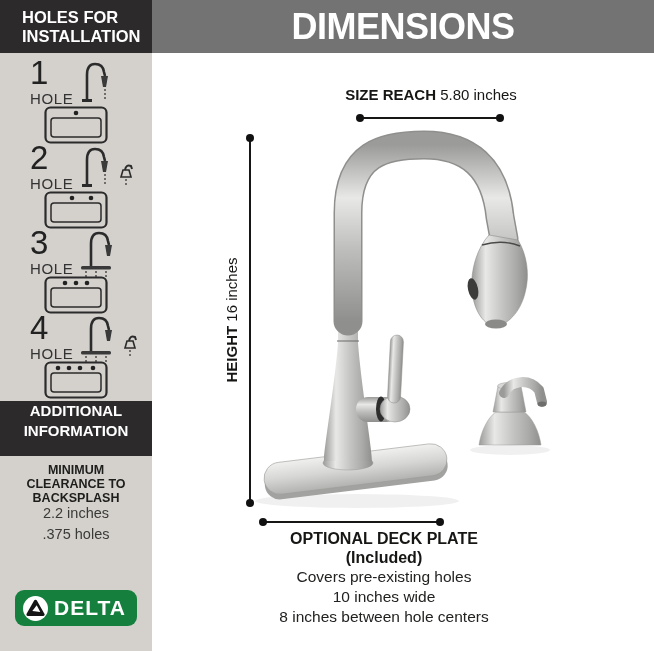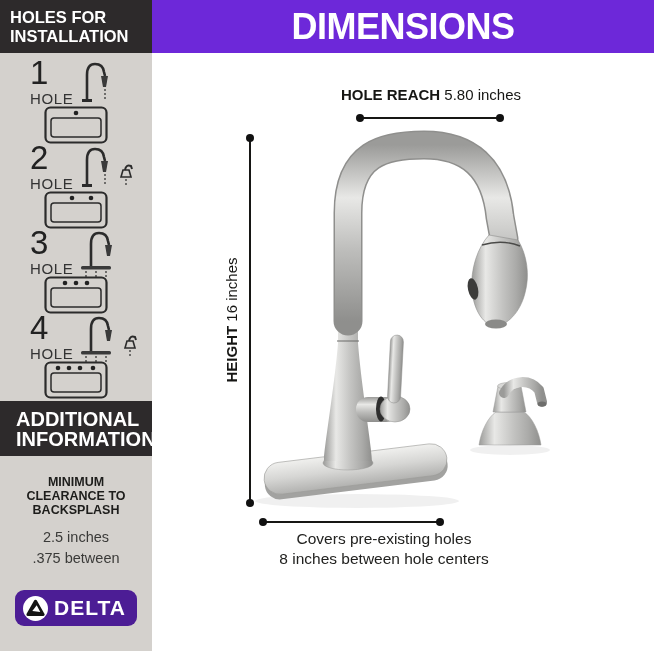--- a/index.html
+++ b/index.html
@@ -9,55 +9,55 @@
     font-family:"Liberation Sans", sans-serif; color:#1d1d1b;
   }
   
   .sidebar {
     position:absolute; left:0; top:0; width:152px; height:651px;
     background:#d4d1cd; display:flex; flex-direction:column;
   }
   .sidebar-header {
     height:53px; background:#2d2a2b; color:#fff; flex:0 0 53px;
     font-weight:bold; font-size:16.5px; line-height:19px;
-    padding:8px 0 0 10px; width:152px;
+    padding:8px 0 0 22px; width:152px;
   }
   .sidebar-header .hdr-text { display:block; width:126px; }
   .holes-list { flex:0 0 348px; display:flex; flex-direction:column; padding-top:6px; }
   .hole-item { height:85px; display:flex; flex-direction:column; align-items:center; }
   .hole-top { display:flex; align-items:flex-start; width:100%; padding-left:30px; height:47px; }
   .hole-num-wrap { display:flex; flex-direction:column; align-items:flex-start; }
   .hole-num { font-size:33px; line-height:28px; font-weight:400; color:#222; }
   .hole-word { font-size:15px; letter-spacing:0.6px; color:#333; margin-top:3px; }
   .hole-icon { margin-left:7px; margin-top:1px; }
   .sink-icon { display:block; }
   .addinfo-header {
     flex:0 0 55px; background:#2d2a2b; color:#fff; display:flex;
-    align-items:center; justify-content:center; text-align:center;
-    font-weight:bold; font-size:20px; line-height:20px;
+    align-items:flex-start; justify-content:center; text-align:center;
+    font-weight:bold; font-size:15px; line-height:20px;
   }
   .addinfo-header .hdr-text { width:120px; }
   .specs { flex:0 0 132px; padding-top:7px; text-align:center; }
   .spec { margin-bottom:4px; }
-  .spec-label { font-weight:bold; font-size:12.5px; line-height:14px; color:#1d1d1b; margin:12px auto; width:132px; }
+  .spec-label { font-weight:bold; font-size:12.5px; line-height:14px; color:#1d1d1b; margin:0 auto; width:132px; }
   .spec-value { font-size:14.5px; line-height:17px; color:#3a3a38; }
   .brand { display:flex; flex-direction:column; align-items:center; margin-top:2px; }
   .delta-box {
     display:flex; align-items:center; gap:6px; padding:5px 11px 5px 8px;
     border-radius:9px; height:36px;
   }
   .delta-circle {
     width:25px; height:25px; border-radius:50%; background:#ffffff;
     display:flex; align-items:center; justify-content:center;
   }
   .delta-word { color:#fff; font-weight:bold; font-size:21px; letter-spacing:1px; }
   
   .main-header {
     position:absolute; left:152px; top:0; width:502px; height:53px;
-    background:#6d28d9; color:#fff; display:flex; align-items:center; justify-content:center;
+    background:#737373; color:#fff; display:flex; align-items:center; justify-content:center;
     font-weight:bold; font-size:36px; letter-spacing:-0.5px;
   }
   .illustration { position:absolute; left:152px; top:53px; width:502px; height:598px; }
   .dim-label { position:absolute; font-size:15px; white-space:nowrap; color:#161614; }
   .dim-label b { font-weight:bold; }
   .spout-label { left:331px; top:86px; width:200px; text-align:center; }
   .height-label {
     left:147px; top:311px; width:170px; height:18px; text-align:center;
     transform:rotate(-90deg);
   }
@@ -173,29 +173,29 @@
     </div>
   </div>
 
   <div class="addinfo-header">
     <span class="hdr-text">ADDITIONAL INFORMATION</span>
   </div>
 
   <div class="specs">
     <div class="spec">
       <div class="spec-label">MINIMUM CLEARANCE TO BACKSPLASH</div>
-      <div class="spec-value">2.5 inches</div>
+      <div class="spec-value">2.2 inches</div>
     </div>
     <div class="spec">
-      <div class="spec-value">.375 between</div>
+      <div class="spec-value">.375 holes</div>
     </div>
   </div>
 
   <div class="brand">
-    <div class="delta-box" style="background:#4c1d95;">
+    <div class="delta-box" style="background:#15803d;">
       <span class="delta-circle">
         <svg width="19" height="19" viewBox="0 0 24 24">
           <polygon points="12,3 21.5,19.5 2.5,19.5" fill="#151515" stroke="#151515" stroke-width="4" stroke-linejoin="round"></polygon>
           <polygon points="13.5,8 18,16.5 8,15" fill="#ffffff"></polygon>
         </svg>
       </span>
       <span class="delta-word">DELTA</span>
     </div>
 
   </div>
@@ -267,27 +267,29 @@
     <circle cx="208" cy="65" r="4"></circle>
       <circle cx="348" cy="65" r="4"></circle>
     <circle cx="98" cy="85" r="4"></circle>
       <circle cx="98" cy="450" r="4"></circle>
     <circle cx="111" cy="469" r="4"></circle>
       <circle cx="288" cy="469" r="4"></circle>
   </g>
 </svg>
 
 <div class="dim-label spout-label">
-  <b>HOLE REACH</b>
+  <b>SIZE REACH</b>
   <span> </span>
   <span>5.80 inches</span>
 </div>
 
 <div class="dim-label height-label">
   <b>HEIGHT</b>
   <span> </span>
   <span>16 inches</span>
 </div>
 
 <div class="deck-block">
+  <div class="deck-title">OPTIONAL DECK PLATE (Included)</div>
   <div class="deck-line">Covers pre-existing holes</div>
+  <div class="deck-line">10 inches wide</div>
   <div class="deck-line">8 inches between hole centers</div>
 </div>
 
 </body></html>

